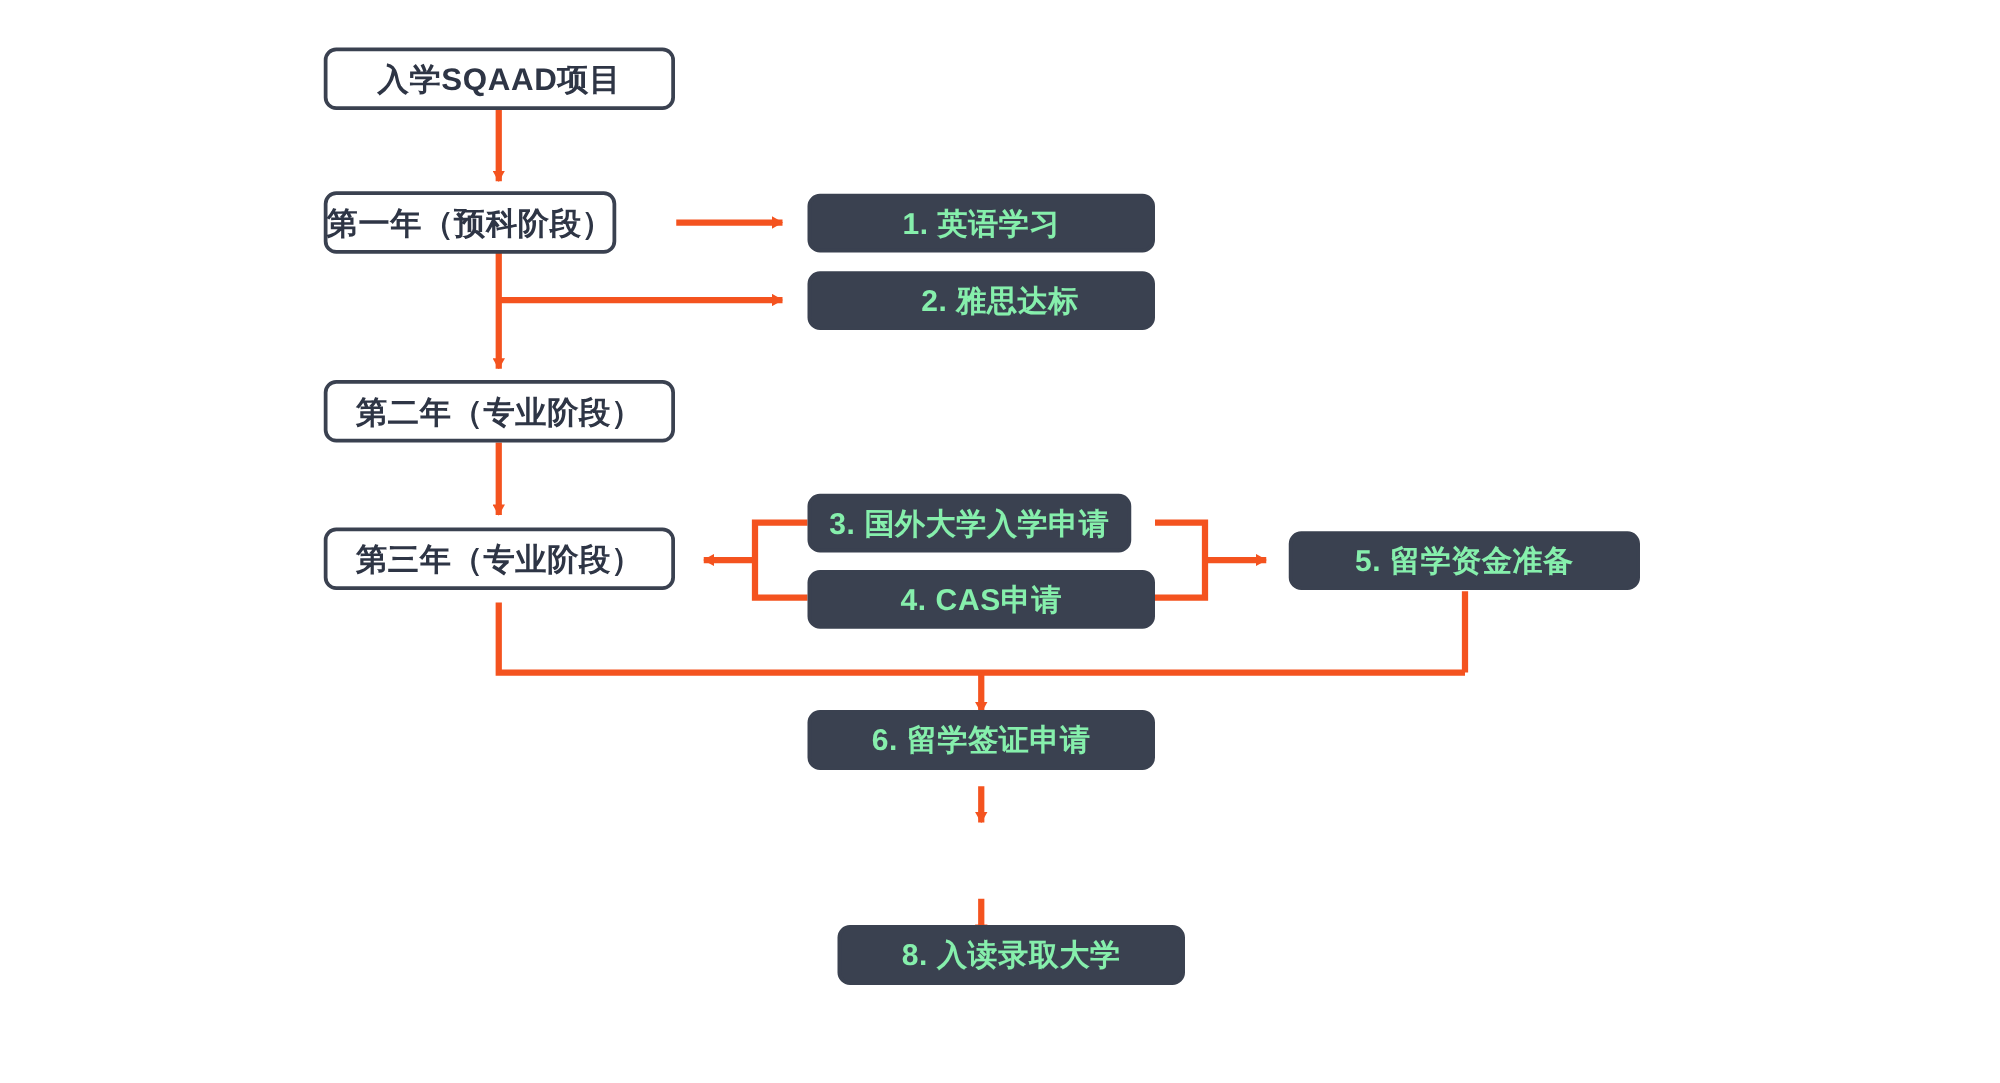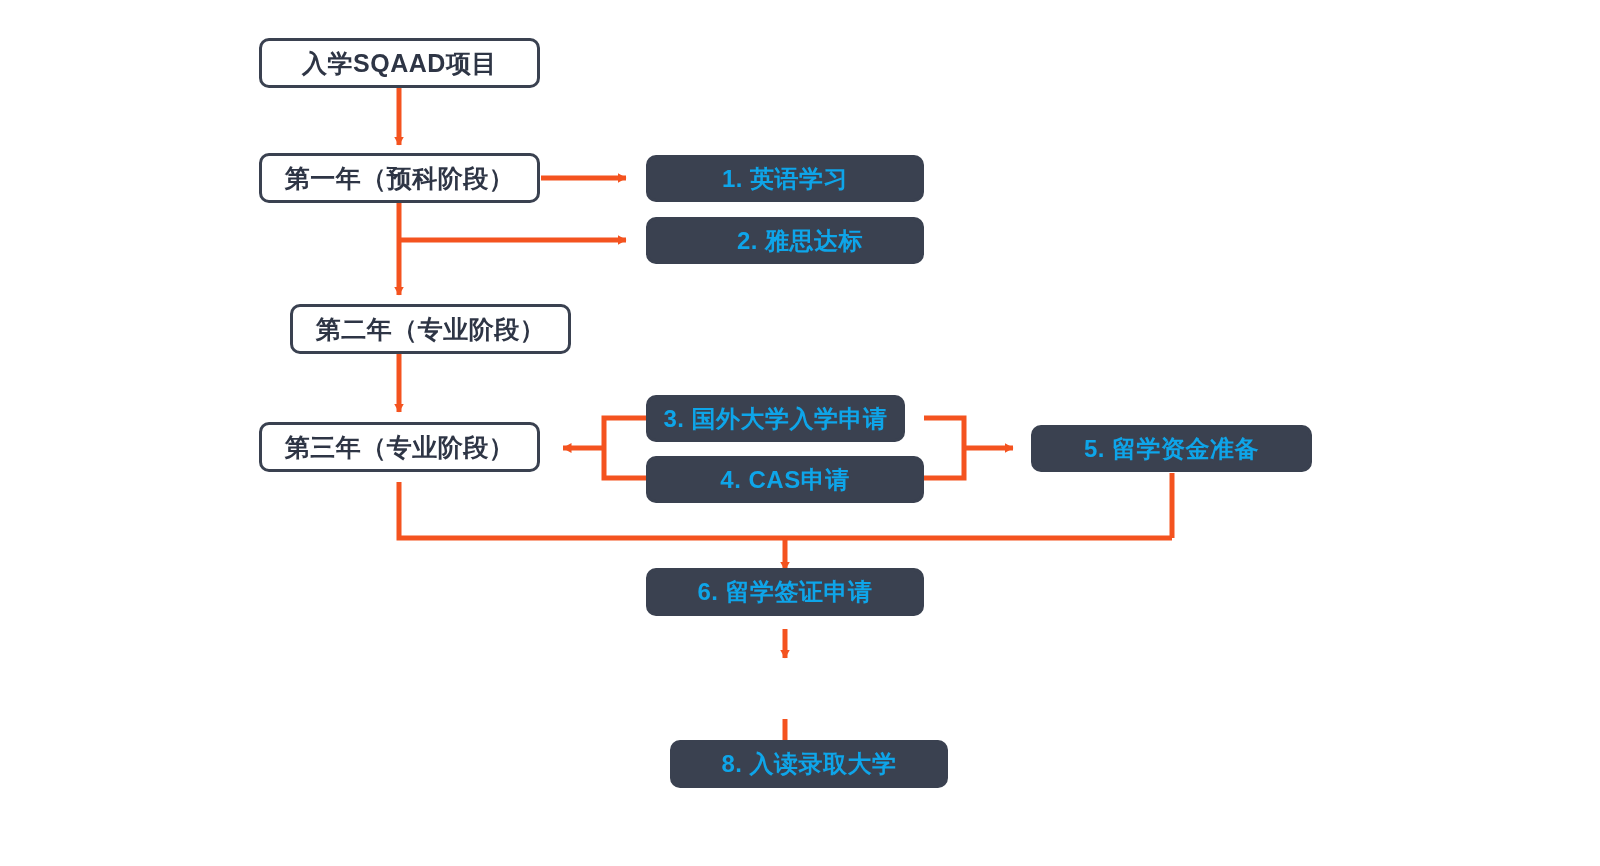--- a/index.html
+++ b/index.html
@@ -39,21 +39,21 @@
   }
   .node.stage {
     background: #ffffff;
     border: 3px solid #3a4150;
     color: #2e3545;
     font-size: 25px;
   }
   .node.step {
     background: #3a4150;
     border: 3px solid #3a4150;
-    color: #0ea5e9;
+    color: #86efac;
     font-size: 24px;
   }
   .node.start {
     font-size: 25px;
   }
 </style>
 </head>
 <body>
 
 <div id="canvas">
@@ -93,23 +93,23 @@
       <path d="M785,538 L785,570" marker-end="url(#arrow-down)"></path>
 
       <path d="M785,629 L785,658" marker-end="url(#arrow-down)"></path>
 
       <path d="M785,719 L785,748" marker-end="url(#arrow-down)"></path>
     </g>
   </svg>
 
   <div class="node stage start" style="left:259px; top:38px; width:281px; height:50px;">入学SQAAD项目</div>
 
-  <div class="node stage" style="left:259px; top:153px; width:281px; height:50px;">第一年（预科阶段）</div>
+  <div class="node stage" style="left:259px; top:153px; width:234px; height:50px;">第一年（预科阶段）</div>
 
-  <div class="node stage" style="left:259px; top:304px; width:281px; height:50px;margin-left:31px;">第二年（专业阶段）</div>
+  <div class="node stage" style="left:259px; top:304px; width:281px; height:50px;">第二年（专业阶段）</div>
 
   <div class="node stage" style="left:259px; top:422px; width:281px; height:50px;">第三年（专业阶段）</div>
 
   <div class="node step" style="left:646px; top:155px; width:278px; height:47px;">1. 英语学习</div>
 
   <div class="node step" style="left:646px; top:217px; width:278px; height:47px;padding-left:30px;">2. 雅思达标</div>
 
   <div class="node step" style="left:646px; top:395px; width:259px; height:47px;">3. 国外大学入学申请</div>
 
   <div class="node step" style="left:646px; top:456px; width:278px; height:47px;">4. CAS申请</div>

